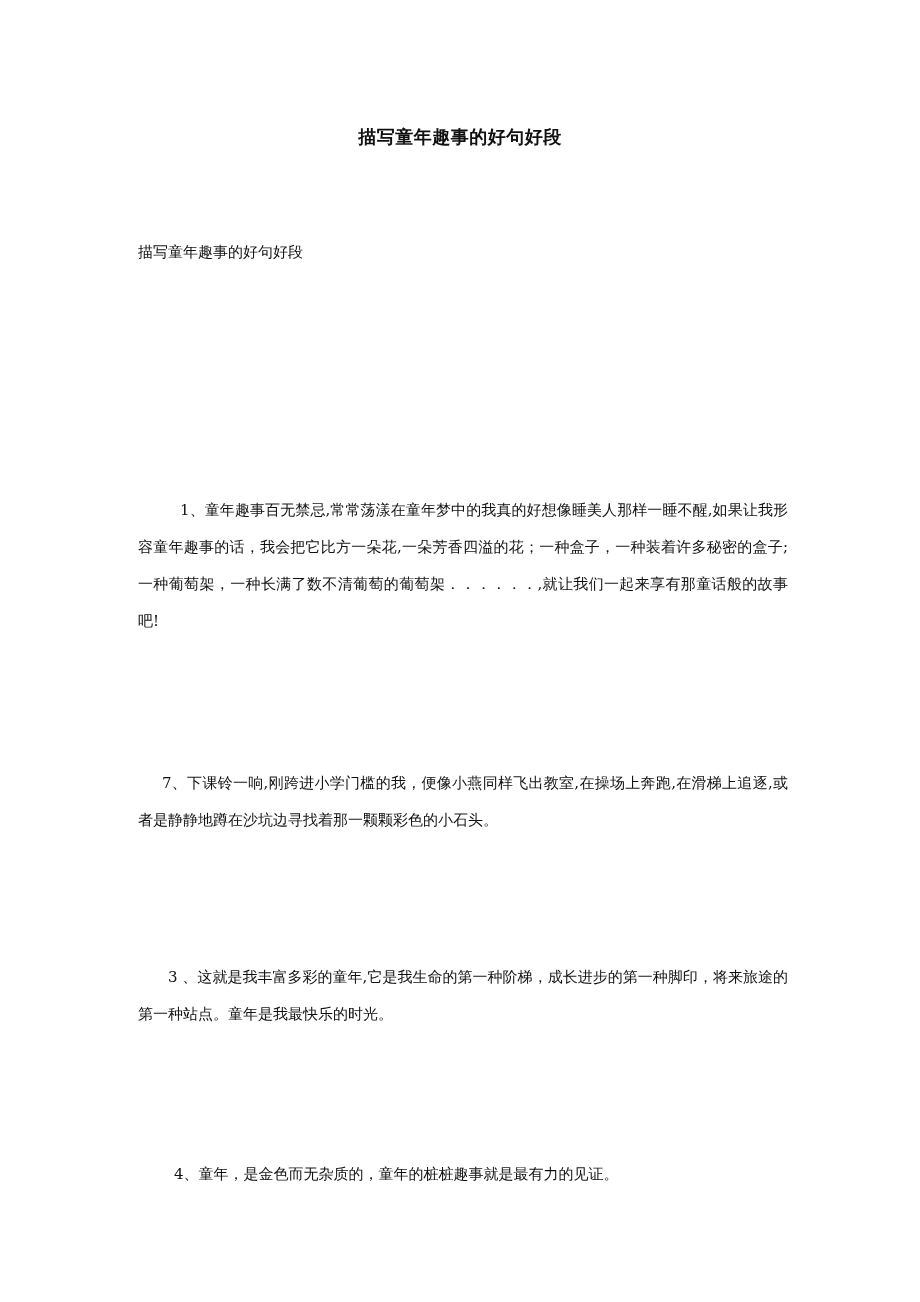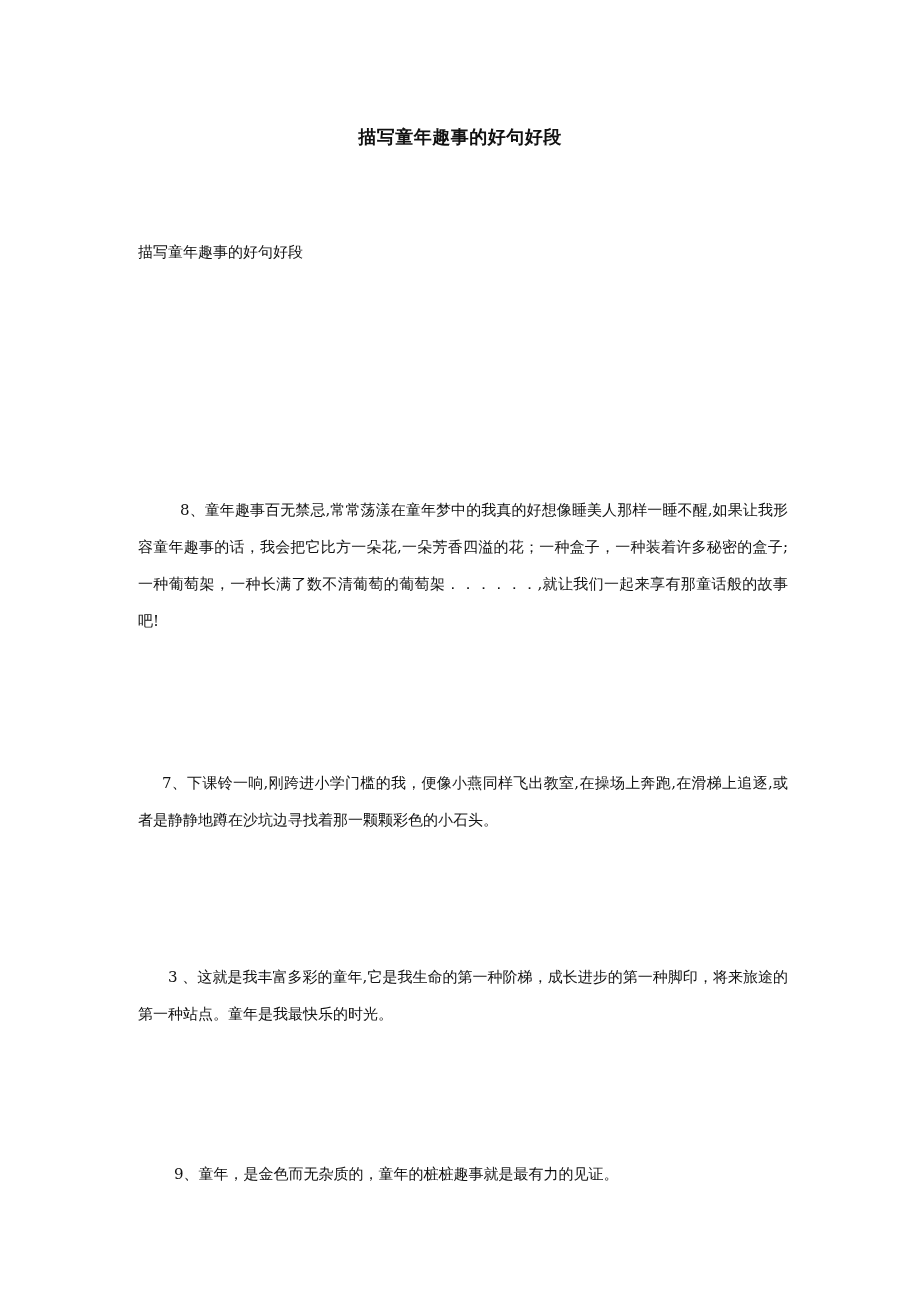--- a/index.html
+++ b/index.html
@@ -56,24 +56,24 @@
     .p4 { top: 1156px; text-indent: 36px; }
   </style>
 </head>
 <body>
 
 <div class="page">
   <div class="doc-title">描写童年趣事的好句好段</div>
   <div class="subtitle">描写童年趣事的好句好段</div>
 
   <div class="para p1">
-    <p>8、童年趣事百无禁忌,常常荡漾在童年梦中的我真的好想像睡美人那样一睡不醒,如果让我形容童年趣事的话，我会把它比方一朵花,一朵芳香四溢的花；一种盒子，一种装着许多秘密的盒子;一种葡萄架，一种长满了数不清葡萄的葡萄架．．．．．．,就让我们一起来享有那童话般的故事吧!</p>
+    <p>1、童年趣事百无禁忌,常常荡漾在童年梦中的我真的好想像睡美人那样一睡不醒,如果让我形容童年趣事的话，我会把它比方一朵花,一朵芳香四溢的花；一种盒子，一种装着许多秘密的盒子;一种葡萄架，一种长满了数不清葡萄的葡萄架．．．．．．,就让我们一起来享有那童话般的故事吧!</p>
   </div>
   <div class="para p2">
     <p>7、下课铃一响,刚跨进小学门槛的我，便像小燕同样飞出教室,在操场上奔跑,在滑梯上追逐,或者是静静地蹲在沙坑边寻找着那一颗颗彩色的小石头。</p>
   </div>
   <div class="para p3">
     <p>3 、这就是我丰富多彩的童年,它是我生命的第一种阶梯，成长进步的第一种脚印，将来旅途的第一种站点。童年是我最快乐的时光。</p>
   </div>
   <div class="para p4">
-    <p>9、童年，是金色而无杂质的，童年的桩桩趣事就是最有力的见证。</p>
+    <p>4、童年，是金色而无杂质的，童年的桩桩趣事就是最有力的见证。</p>
   </div>
 </div>
 
 </body></html>

